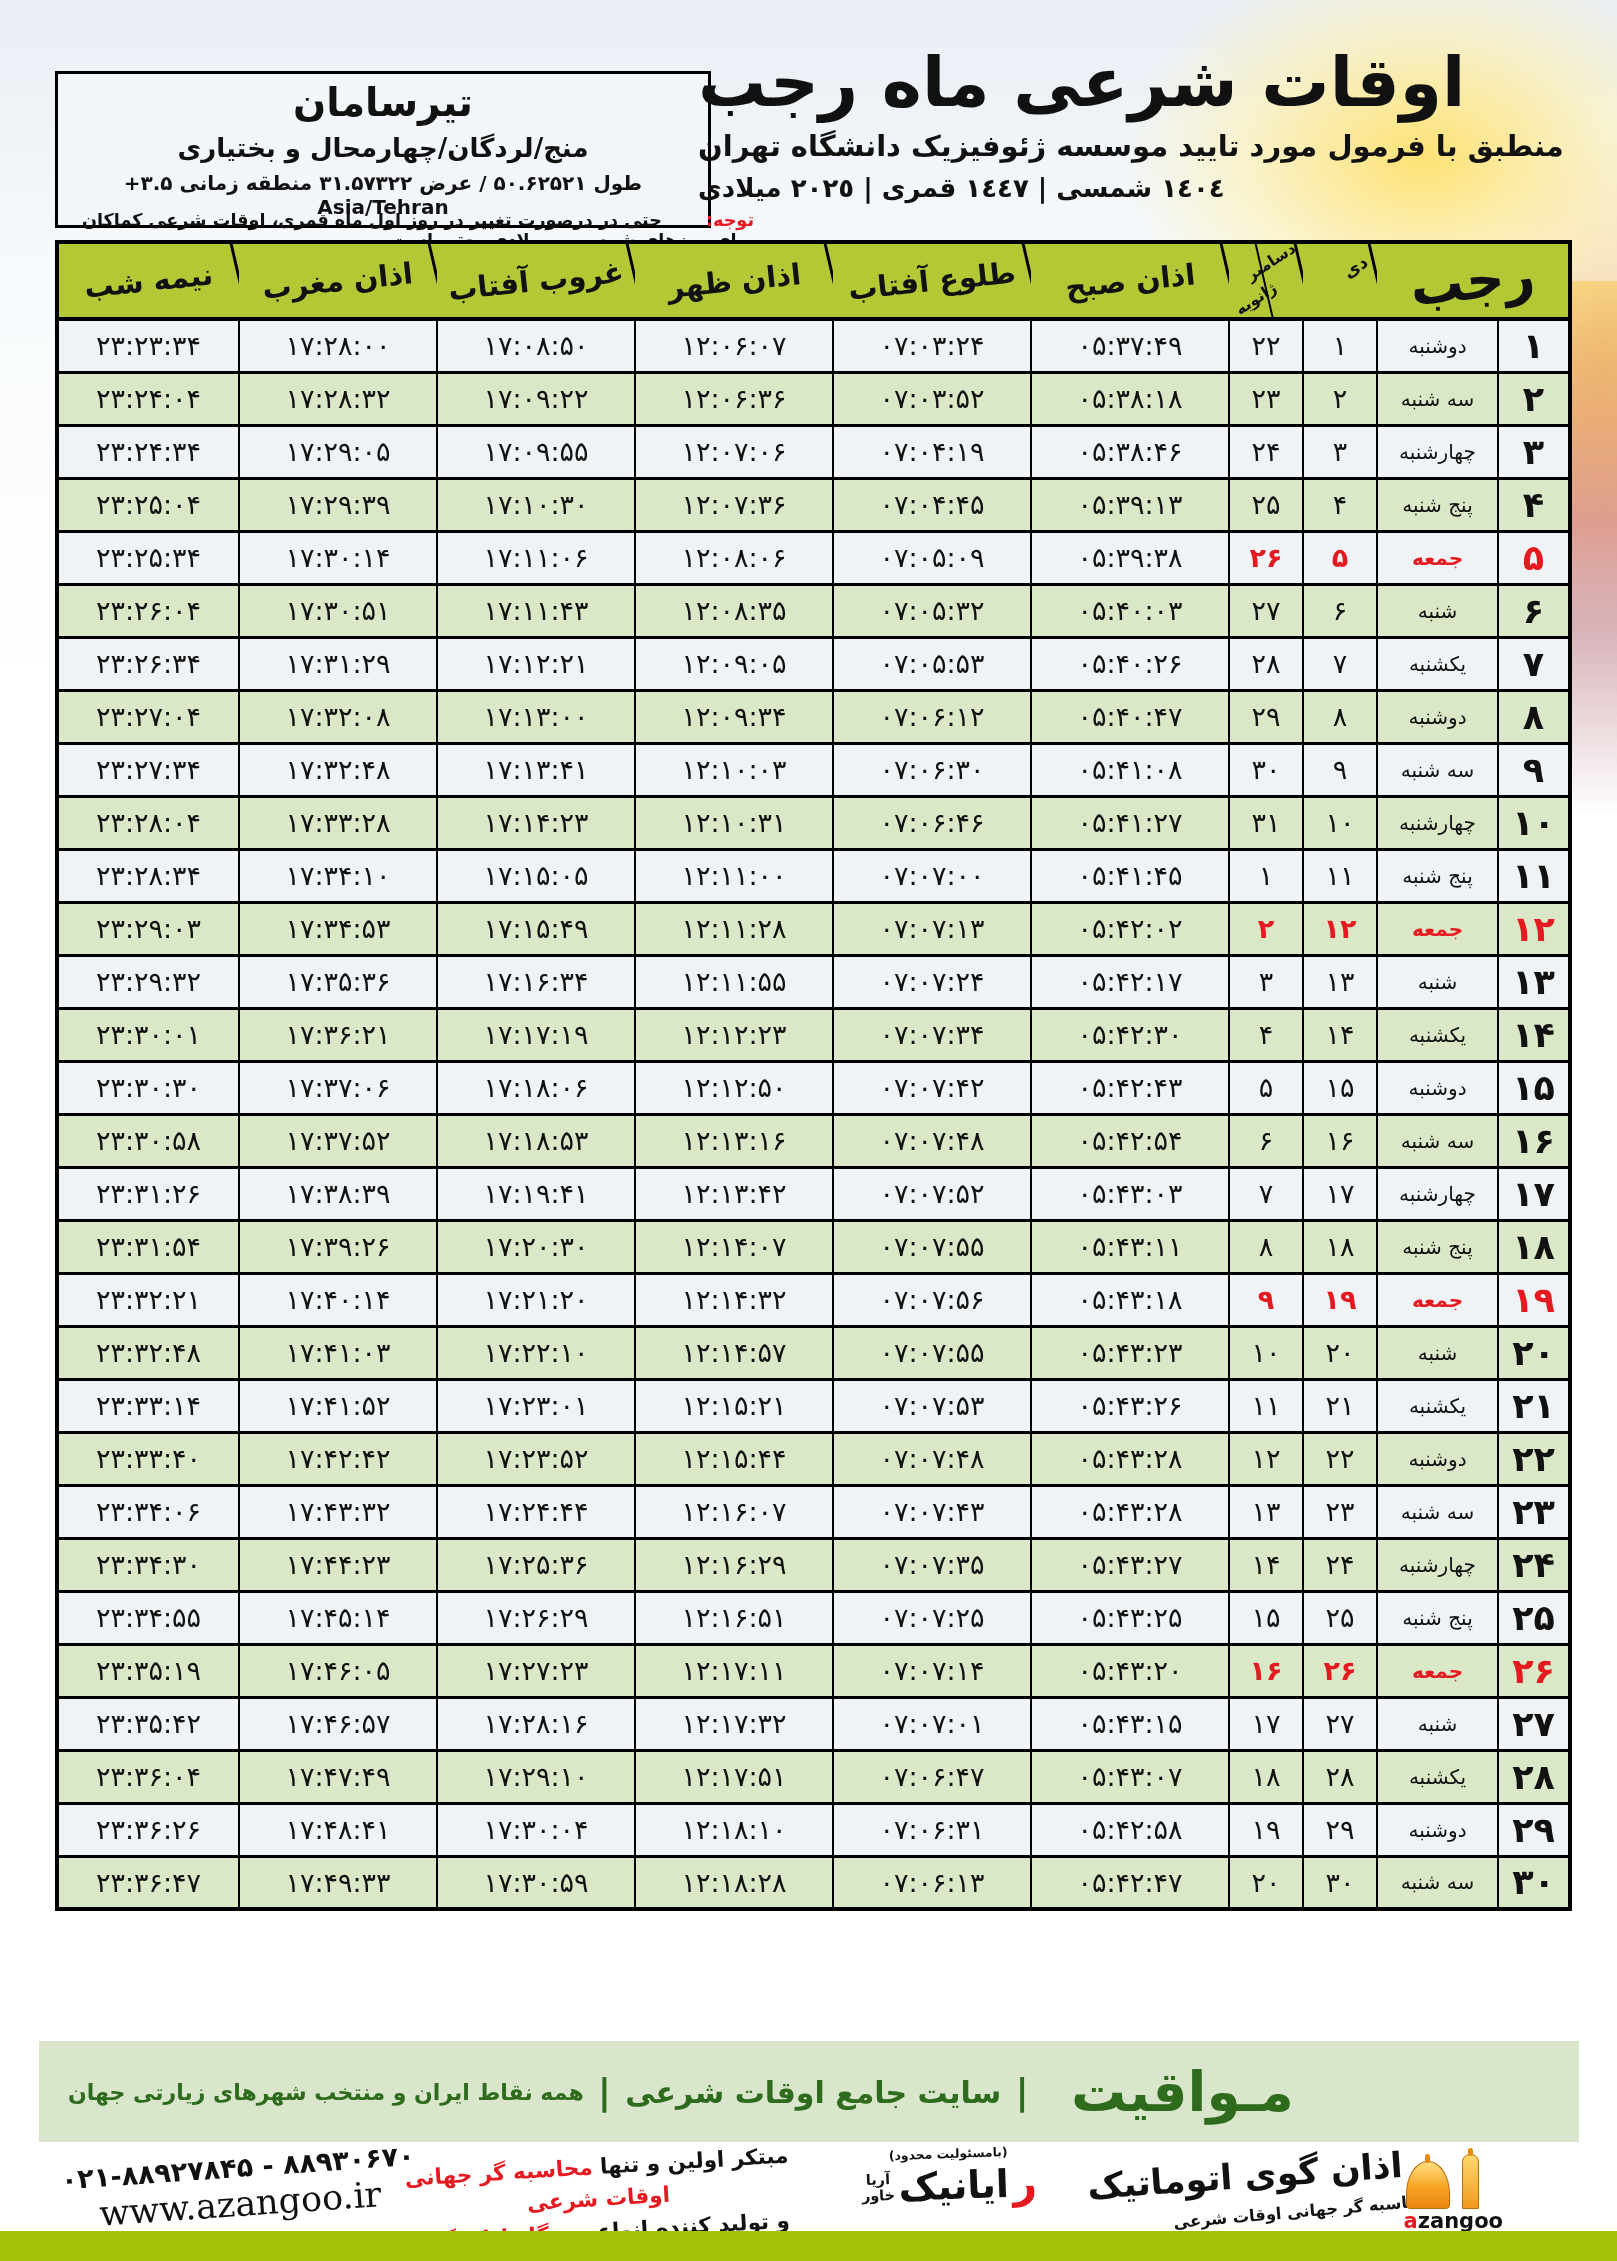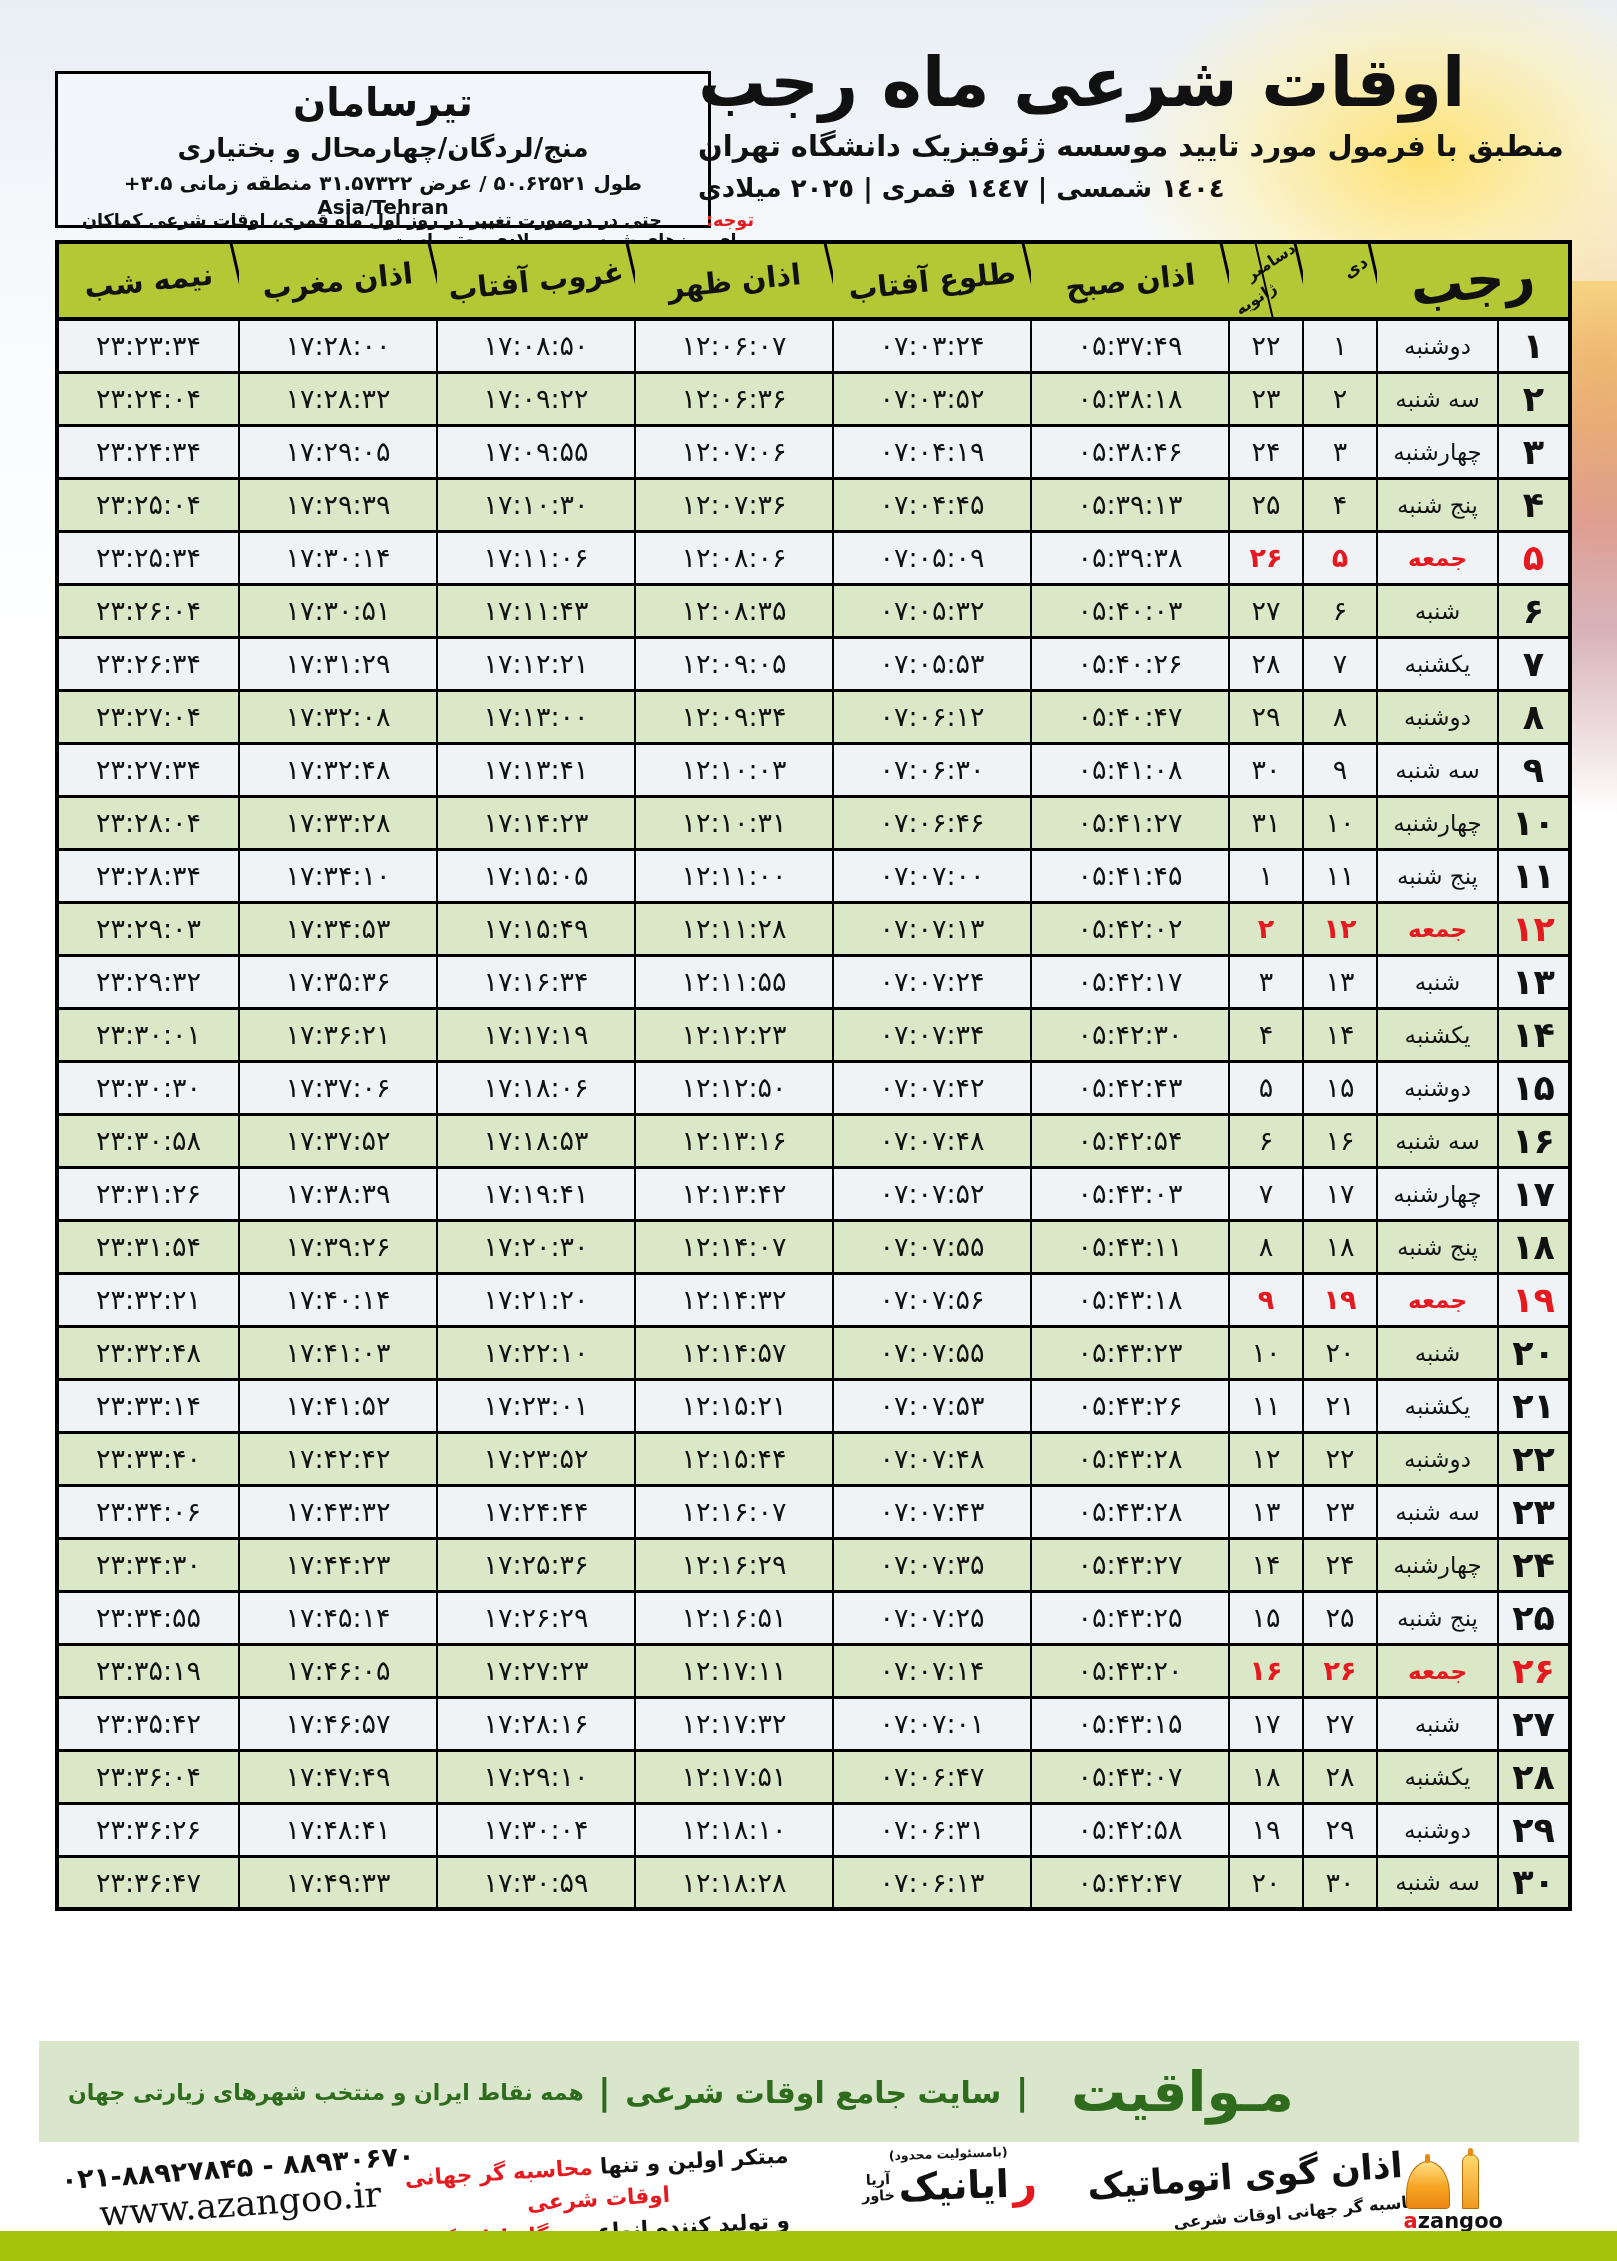--- a/index.html
+++ b/index.html
@@ -60,21 +60,21 @@
   .th-greg::after { content:""; position:absolute; top:-2.6px; bottom:-2.6px; right:52%; width:2px; background:#000; transform:skewX(13deg); }
   .th-greg .hdr-top { position:absolute; top:7.8px; right:5.2px; font-size:15.7px; font-weight:bold; transform:rotate(-33deg); }
   .th-greg .hdr-bottom { position:absolute; bottom:9px; left:3.9px; font-size:15.7px; font-weight:bold; transform:rotate(-33deg); }
 
   .prayer-table tbody tr { height:53px; }
   .prayer-table tbody tr.odd td { background:#f0f3f6; }
   .prayer-table tbody tr.even td { background:#dbe8c8; }
   td.c-time { font-size:27px; }
   td.c-mid { font-size:27px; }
   td.c-dey, td.c-greg { font-size:27px; }
-  td.c-weekday { font-size:23px;text-align:center; }
+  td.c-weekday { font-size:20px;text-align:center; }
   td.c-rajab { font-size:35px; font-weight:bold; }
   tr.friday td.c-rajab, tr.friday td.c-weekday, tr.friday td.c-dey, tr.friday td.c-greg { color:#e51a20; font-weight:bold; }
 
   
   .mavaqeet-bar {
     position:absolute; left:39px; top:2041px; width:1540px; height:102px;
     background:#d9e6cc; color:#2e6b1d;
     display:flex; align-items:center; justify-content:space-between; padding:0 29px;
   }
   .mv-right { direction:rtl; display:flex; align-items:center; gap:14.4px; }

